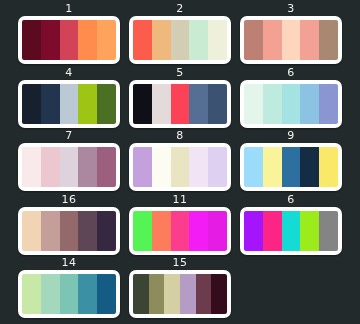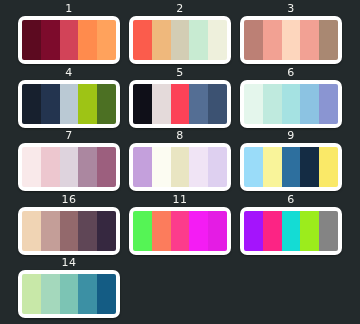--- a/index.html
+++ b/index.html
@@ -214,13 +214,26 @@
       <div class="card">
         <div class="swatches">
           <div class="sw" style="background: rgb(200, 232, 168);"></div>
           <div class="sw" style="background: rgb(164, 216, 188);"></div>
           <div class="sw" style="background: rgb(124, 196, 180);"></div>
           <div class="sw" style="background: rgb(60, 144, 164);"></div>
           <div class="sw" style="background: rgb(20, 92, 132);"></div>
         </div>
       </div>
     </div>
+    <div class="cell">
+      <div class="cell-label">15</div>
+      <div class="card">
+        <div class="swatches">
+          <div class="sw" style="background: rgb(60, 68, 52);"></div>
+          <div class="sw" style="background: rgb(140, 140, 92);"></div>
+          <div class="sw" style="background: rgb(212, 208, 164);"></div>
+          <div class="sw" style="background: rgb(180, 156, 196);"></div>
+          <div class="sw" style="background: rgb(108, 60, 76);"></div>
+          <div class="sw" style="background: rgb(52, 12, 28);"></div>
+        </div>
+      </div>
+    </div>
   </div>
 
 </body></html>

